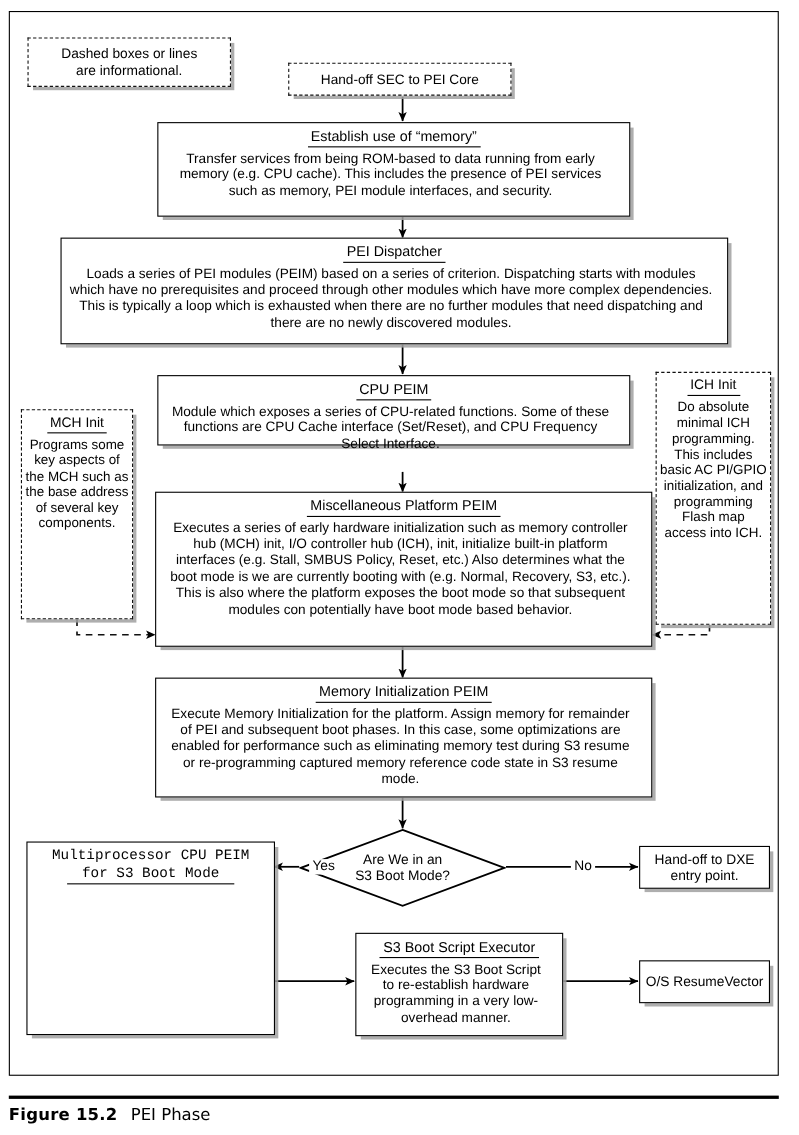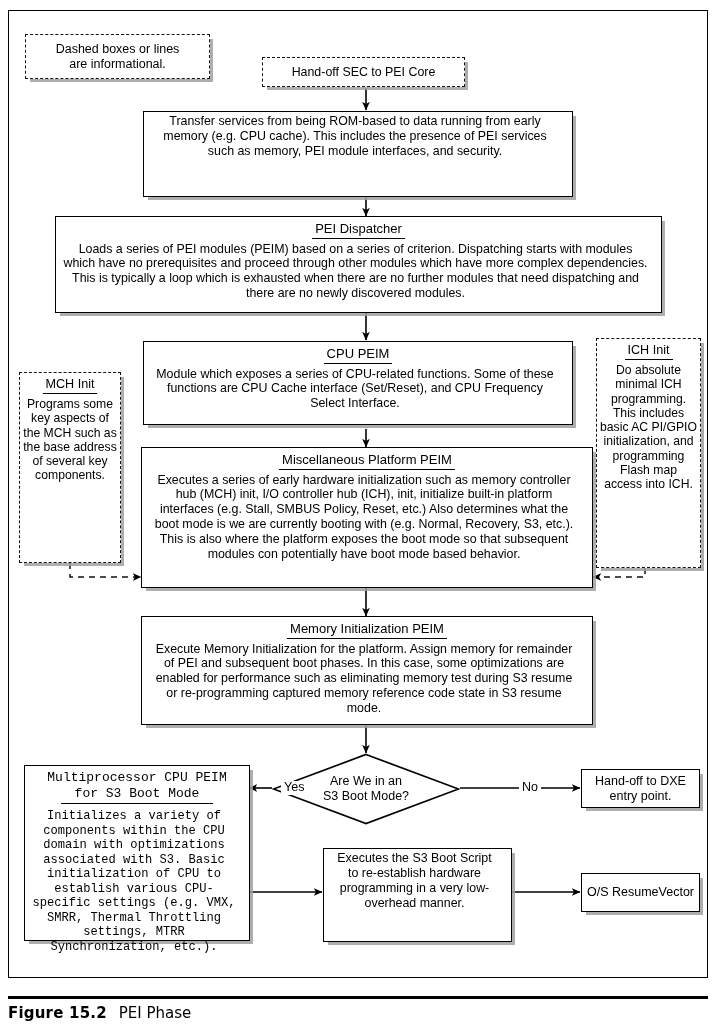--- a/index.html
+++ b/index.html
@@ -112,29 +112,30 @@
 <div class="node dashed shadowed" id="legend-box" style="left:25px;top:34px;width:185px;height:45px;display:flex;flex-direction:column;align-items:center;justify-content:center;">
   <span>Dashed  boxes or lines</span>
   <span>are informational.</span>
 </div>
 
 <div class="node dashed shadowed plain" style="left:262px;top:57px;width:203px;height:30px;">
   <span class="body">Hand-off SEC to PEI Core</span>
 </div>
 
 <div class="node shadowed" style="left:143px;top:111px;width:430px;height:86px;">
+  <span class="ttl"><span class="u">Establish use of “memory”</span></span>
   <span class="body">Transfer services from being ROM-based to data running from early memory (e.g. CPU cache). This includes the presence of PEI services such as memory, PEI module interfaces, and security.</span>
 </div>
 
 <div class="node shadowed" style="left:55px;top:216px;width:607px;height:97px;">
   <span class="ttl"><span class="u">PEI Dispatcher</span></span>
   <span class="body">Loads a series of PEI modules (PEIM) based on a series of criterion. Dispatching starts with modules which have no prerequisites and proceed through other modules which have more complex dependencies. This is typically a loop which is exhausted when there are no further modules that need dispatching and there are no newly discovered modules.</span>
 </div>
 
-<div class="node shadowed" style="left:143px;top:341px;width:430px;height:84px;">
+<div class="node shadowed" style="left:143px;top:341px;width:430px;height:64px;">
   <span class="ttl"><span class="u">CPU PEIM</span></span>
   <span class="body">Module which exposes a series of CPU-related functions. Some of these functions are CPU Cache interface (Set/Reset), and CPU Frequency Select Interface.</span>
 </div>
 
 <div class="node dashed shadowed sidebox" style="left:19px;top:372px;width:102px;height:191px;">
   <span class="ttl"><span class="u">MCH Init</span></span>
   <span class="body">Programs some key aspects of the MCH such as the base address of several key components.</span>
 </div>
 
 <div class="node dashed shadowed sidebox" style="left:596px;top:338px;width:105px;height:230px;">
@@ -163,29 +164,29 @@
 </div>
 
 <div class="edgelabel" style="left:281px;top:781px;">Yes</div>
 <div class="edgelabel" style="left:519px;top:781px;">No</div>
 
 <div class="node shadowed" style="left:24px;top:765px;width:226px;height:176px;font-family:Liberation Mono, monospace;">
   <span class="ttl" style="padding-bottom:3px;">
     <span style="display:block;">Multiprocessor CPU PEIM</span>
     <span style="display:inline-block;border-bottom:1.3px solid #000;padding:0 14px 2px 14px;">for S3 Boot Mode</span>
   </span>
-  <span class="body" style="font-size:12.1px;">Initializes a variety of components within the CPU domain with optimizations associated with S3. Basic initialization of CPU to establish various CPU-specific settings (e.g. VMX, SMRR, Thermal Throttling settings, MTRR Synchronization, etc.).</span>
 </div>
 
 <div class="node shadowed" style="left:581px;top:769px;width:119px;height:39px;display:flex;flex-direction:column;align-items:center;justify-content:center;">
   <span>Hand-off to DXE</span>
   <span>entry point.</span>
 </div>
 
 <div class="node shadowed" style="left:323px;top:848px;width:189px;height:94px;">
+  <span class="ttl"><span class="u">S3 Boot Script Executor</span></span>
   <span class="body">Executes the S3 Boot Script to re-establish hardware programming in a very low-overhead manner.</span>
 </div>
 
 <div class="node shadowed" style="left:581px;top:873px;width:119px;height:39px;display:flex;flex-direction:row;align-items:center;justify-content:center;">
   <span>O/S Resume</span>
   <span>Vector</span>
 </div>
 
 <div id="caption-rule"></div>
 <div id="caption">

